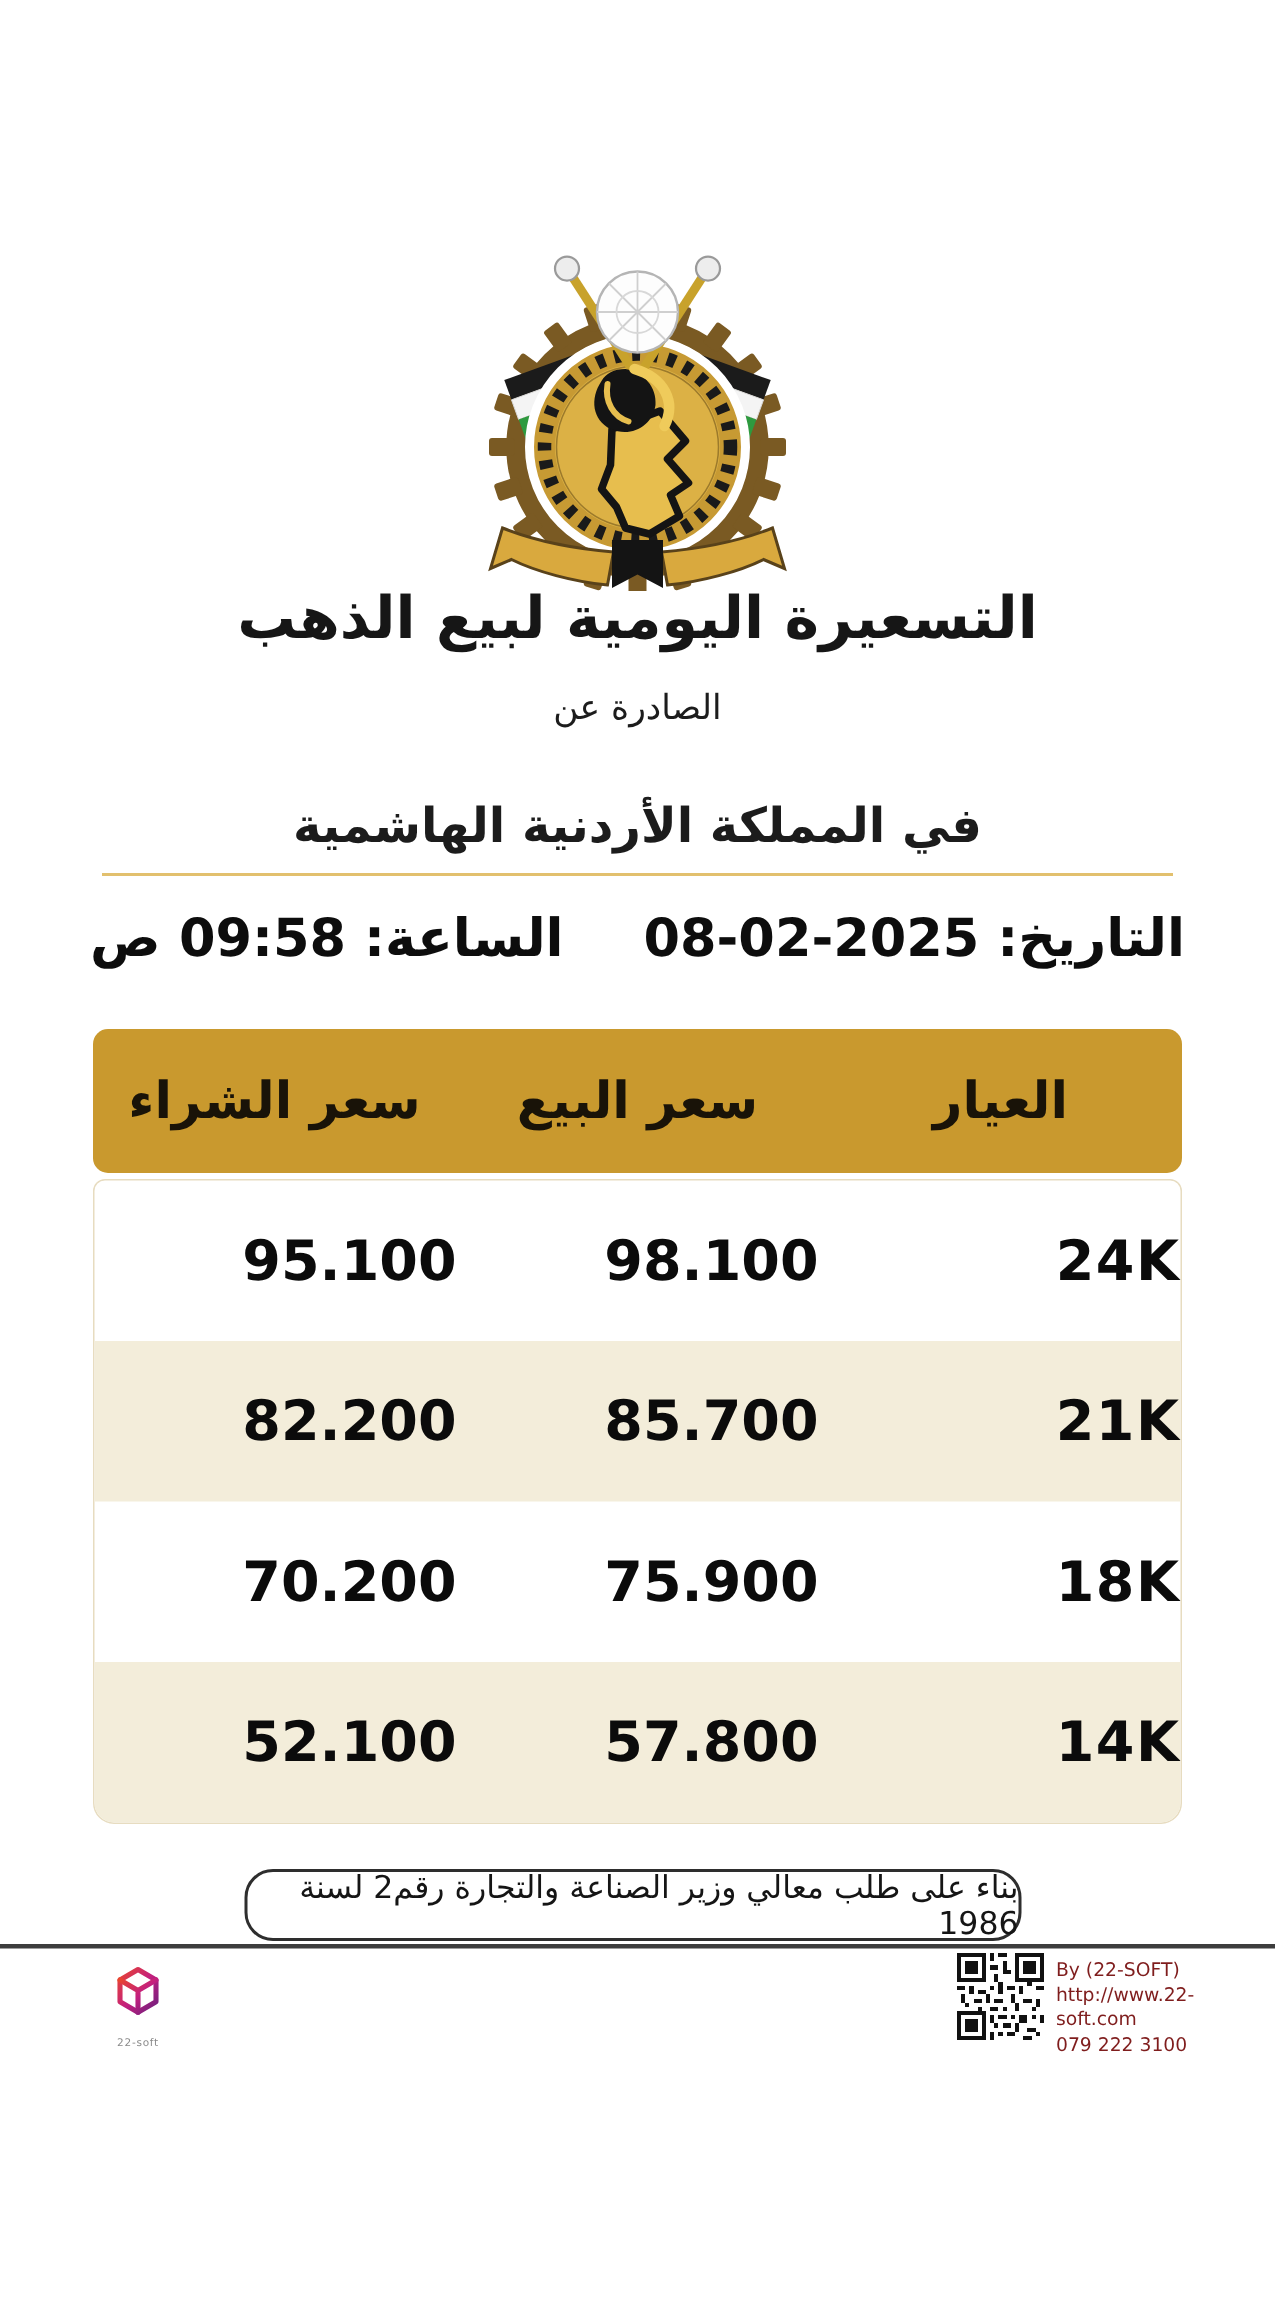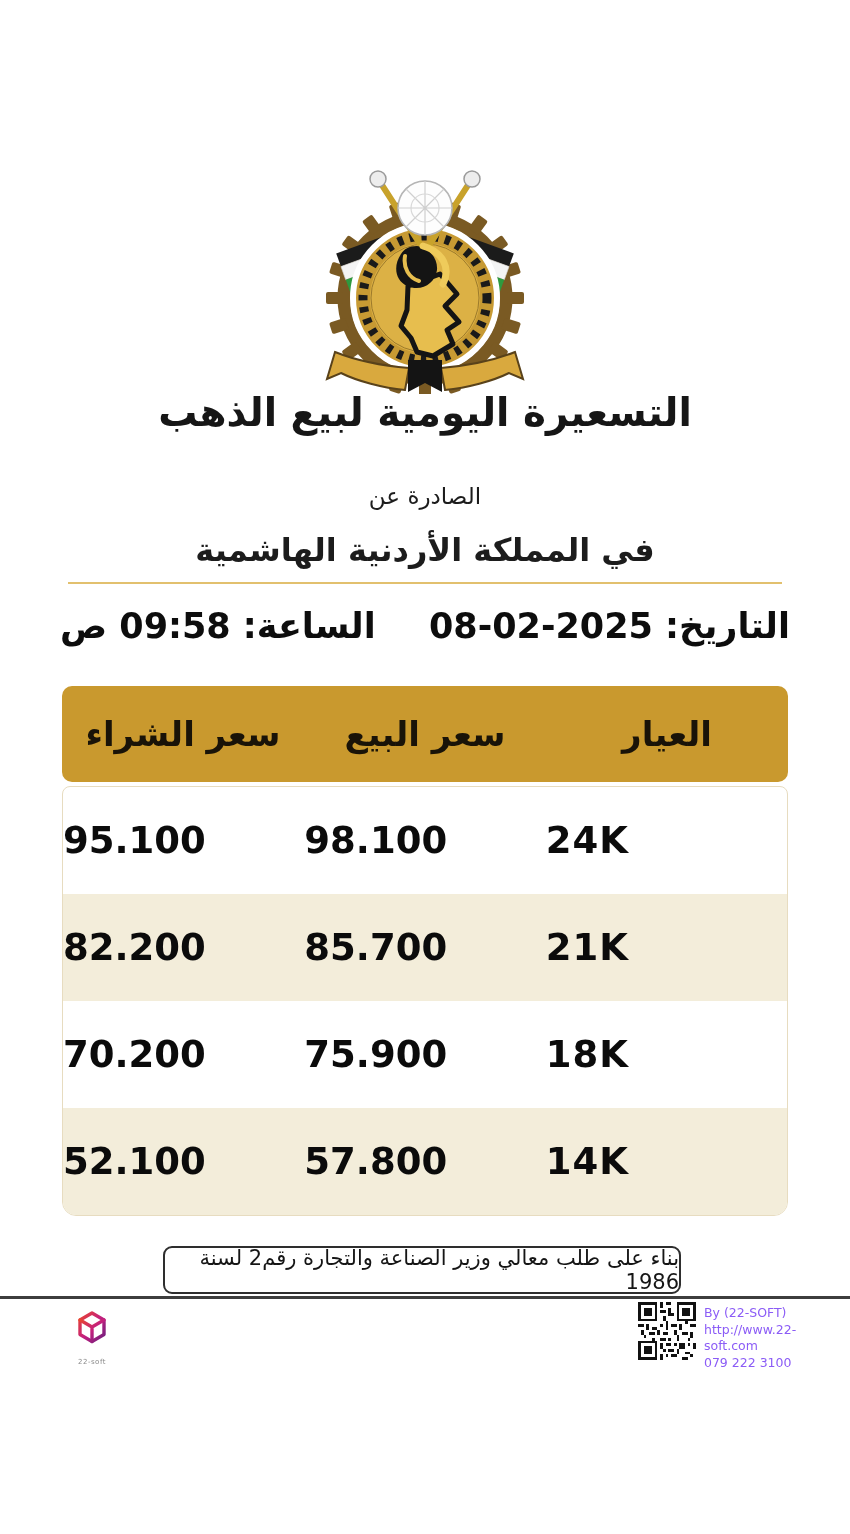--- a/index.html
+++ b/index.html
@@ -14,21 +14,21 @@
     padding-left:24px;
   }
   .abs { position:absolute; }
   .centered { left:0; width:850px; text-align:center; }
 
   
   .emblem { left:305px; top:166px; width:240px; height:228px; }
 
   
   .doc-title   { top:390px; font-size:39px; font-weight:700; color:#161616; direction:rtl; }
-  .issued-by   { top:459px; font-size:23px; font-weight:500; color:#1c1c1c; direction:rtl;margin-top:24px; }
+  .issued-by   { top:459px; font-size:23px; font-weight:500; color:#1c1c1c; direction:rtl; }
   .issuer-line { top:489px; font-size:23px; font-weight:500; color:#1c1c1c; direction:rtl; }
   .country-line{ top:531px; font-size:32px; font-weight:600; color:#1c1c1c; direction:rtl; }
 
   .gold-divider { top:582px; left:68px; width:714px; height:2px; background:#E2C06E; }
 
   
   .datetime-row {
     top:606px; left:60px; width:730px;
     display:flex; direction:rtl; justify-content:space-between;
     font-size:35px; font-weight:700; color:#0d0d0d;
@@ -46,39 +46,39 @@
   .pt-body {
     margin-top:4px; background:#ffffff;
     border:1px solid #E7DCC0;
     border-radius:8px 8px 14px 14px;
     overflow:hidden;
   }
   .pt-row {
     height:107px; display:flex; direction:rtl; align-items:center;
     font-size:37px; font-weight:700; color:#0b0b0b;
   }
-  .pt-row .cell { flex:1; text-align:left; }
+  .pt-row .cell { flex:1; text-align:right; }
   .pt-row.alt { background:#F3EDDA; }
   .karat-cell { letter-spacing:1px; }
 
   
   .note-box {
     top:1246px; left:163px; width:518px; height:48px;
-    border:2px solid #2e2e2e; border-radius:9px;
+    border:2px solid #2e2e2e; border-radius:19px;
     display:flex; align-items:center; justify-content:center;
     direction:rtl; font-size:21px; font-weight:500; color:#151515;
     background:#fff;
   }
   .bottom-rule { top:1296px; left:0; width:850px; height:3px; background:#3d3d3d; }
 
   
   .soft-logo { left:70px; top:1310px; width:44px; text-align:center; }
   .soft-logo .brand-text { font-size:7px; color:#8a8a8a; letter-spacing:.5px; margin-top:4px; }
   .qr-block { left:638px; top:1302px; display:flex; gap:8px; align-items:flex-start; }
-  .qr-text { font-size:12.5px; line-height:1.32; font-weight:500; color:#8b5cf6; padding-top:3px; }
+  .qr-text { font-size:12.5px; line-height:1.32; font-weight:500; color:#7f1d1d; padding-top:3px; }
 </style>
 </head>
 <body>
 
 <div class="page">
 
   <div class="abs emblem">
     <svg viewBox="0 0 240 228" width="240" height="228">
 
       <g fill="#7A5A23">

